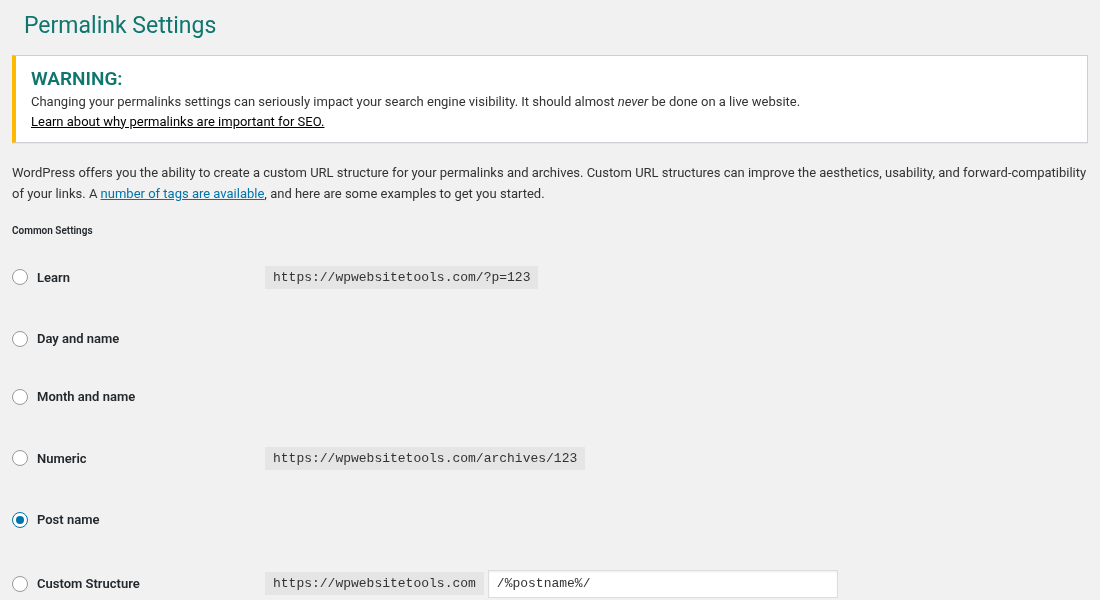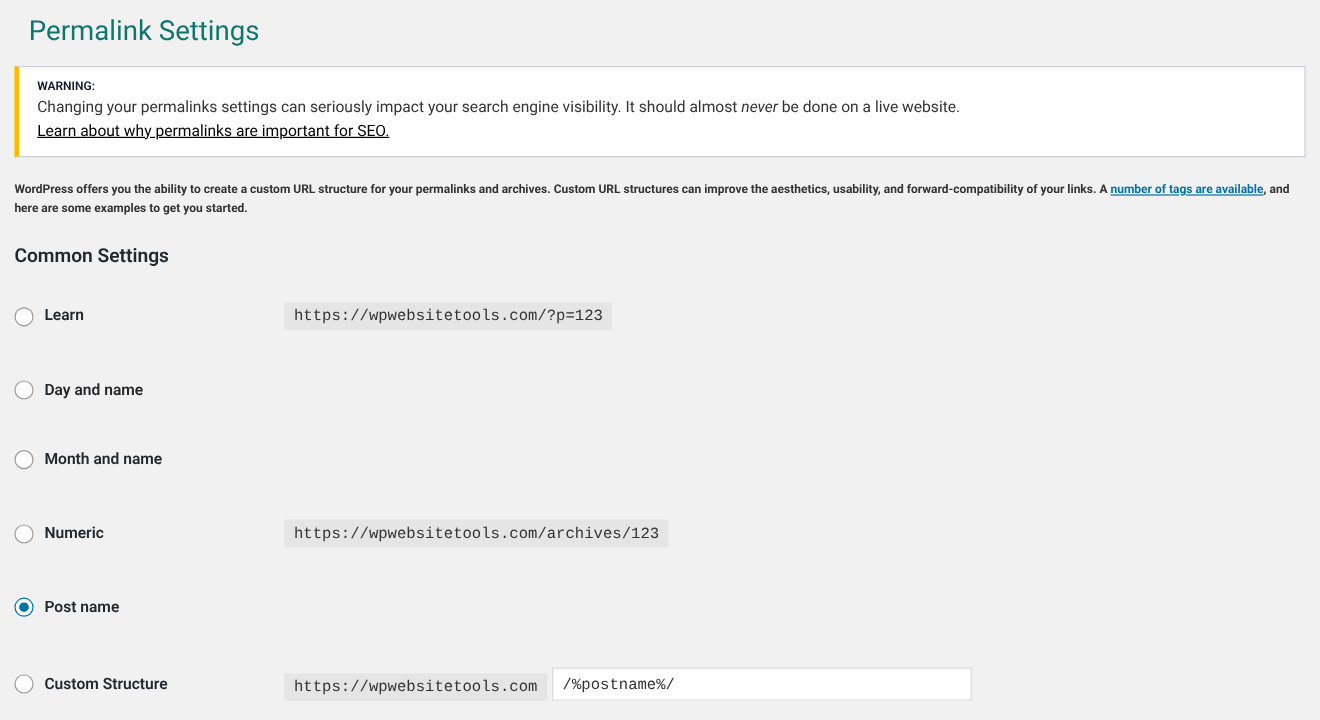--- a/index.html
+++ b/index.html
@@ -20,50 +20,49 @@
     .notice {
       background: #fff;
       border: 1px solid #ccd0d4;
       border-left: 4px solid #ffba00;
       padding: 11px 15px;
       margin: 5px 0 20px 0;
       box-shadow: 0 1px 1px rgba(0,0,0,0.04);
     }
     .notice-title {
       font-weight: 600;
-      font-size: 10px;
-      color: #0f172a;
+      font-size: 19px;
+      color: #0f766e;
       margin-bottom: 2px;
     }
     .notice-body {
       font-size: 13px;
       color: #333;
       line-height: 1.5;
     }
     .notice-body em { font-style: italic; margin-top: 21px; }
     .notice-link {
       display: inline;
       color: #000000;
       text-decoration: underline;
       cursor: pointer;
     }
     .intro-text {
-      font-size: 10px;
+      font-size: 13px;
       color: #333;
       line-height: 1.6;
       margin: 0 0 20px 0;
-      font-weight: bold;
     }
     .intro-text .link {
       color: #0073aa;
       text-decoration: underline;
       cursor: pointer;
     }
     .section-title {
-      font-size: 16px;
+      font-size: 10px;
       font-weight: 600;
       color: #23282d;
       margin: 20px 0 30px 0;
     }
     .option-row {
       display: flex;
       align-items: center;
       margin-bottom: 42px;
     }
     .option-row:last-child { margin-bottom: 10px; }
@@ -99,21 +98,22 @@
       border-radius: 50%;
     }
     .option-label {
       font-size: 13px;
       font-weight: 600;
       color: #23282d;
       cursor: pointer;
     }
     .example-wrap {
       display: flex;
-      align-items: flex-end;
+      align-items: center;
+      margin-left: 28px;
     }
     .example {
       font-family: "SFMono-Regular", Consolas, "Liberation Mono", Menlo, monospace;
       font-size: 13px;
       color: #333;
       background: #e5e5e5;
       padding: 4px 8px;
       white-space: nowrap;
     }
     .custom-input {

